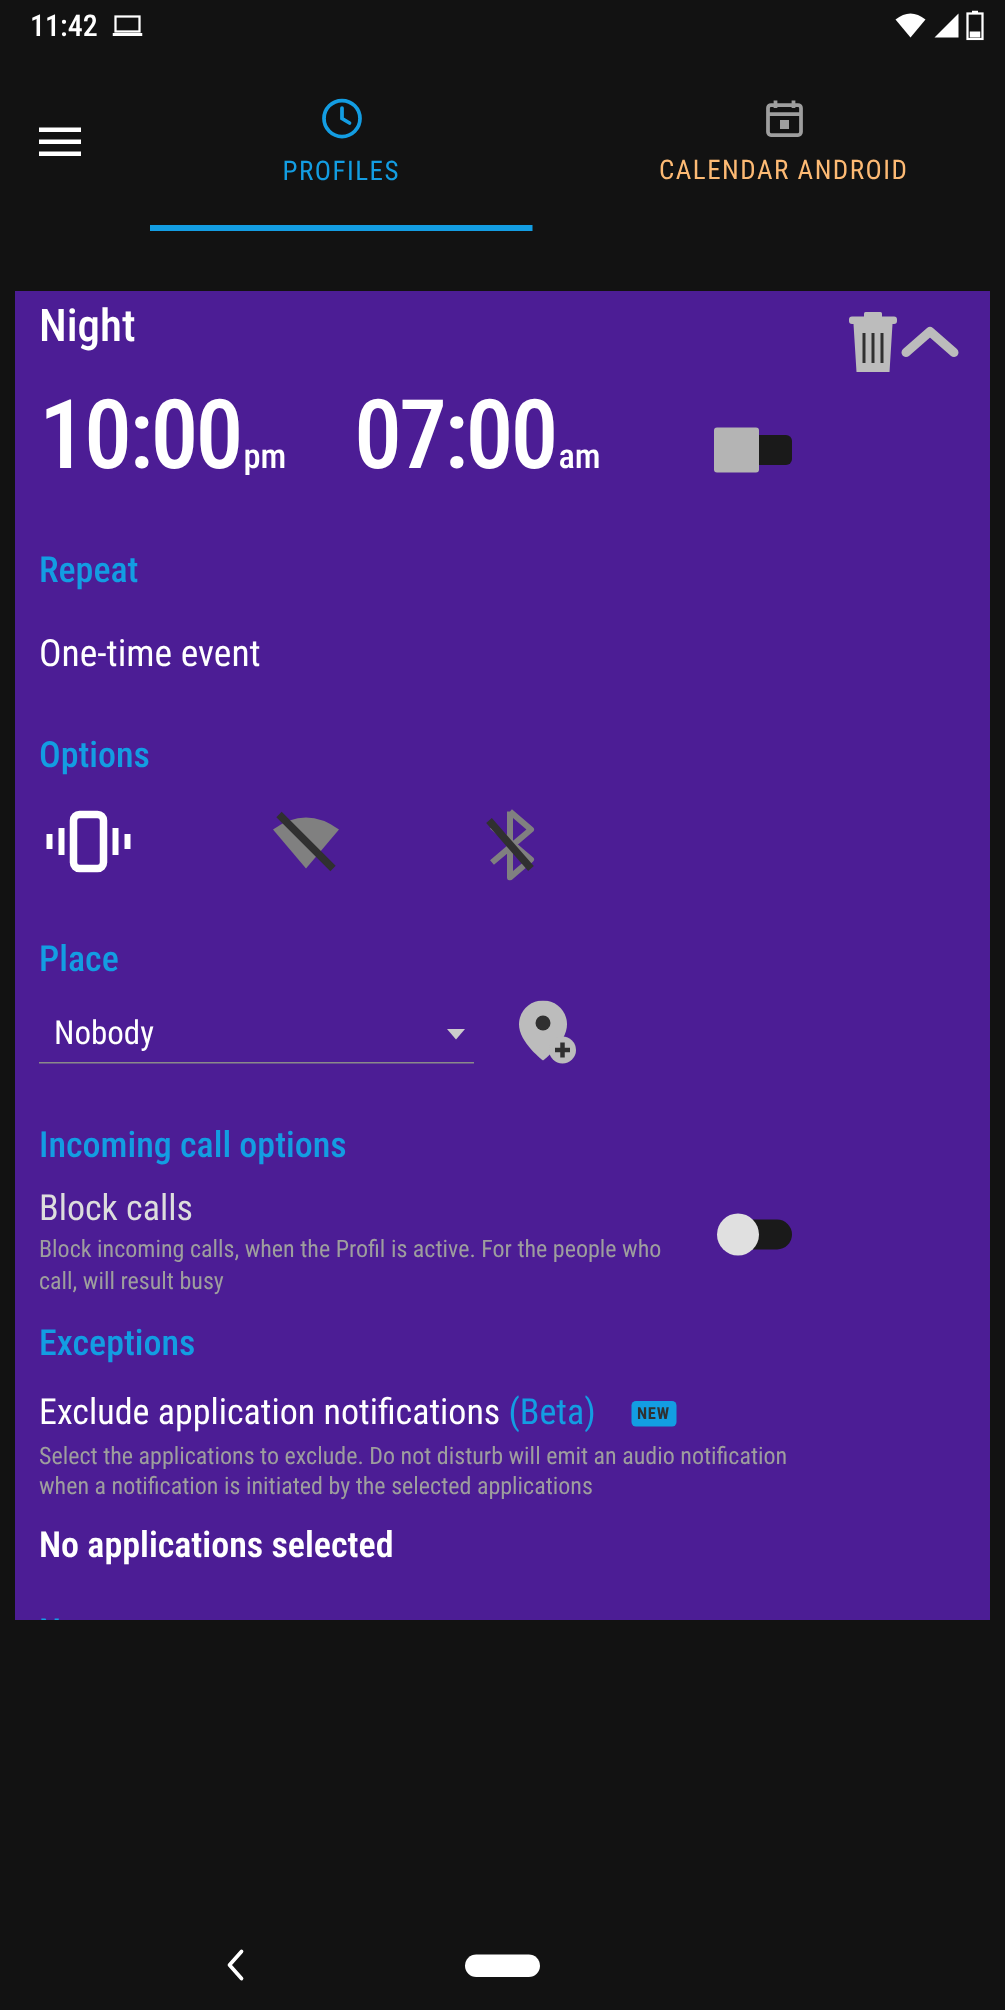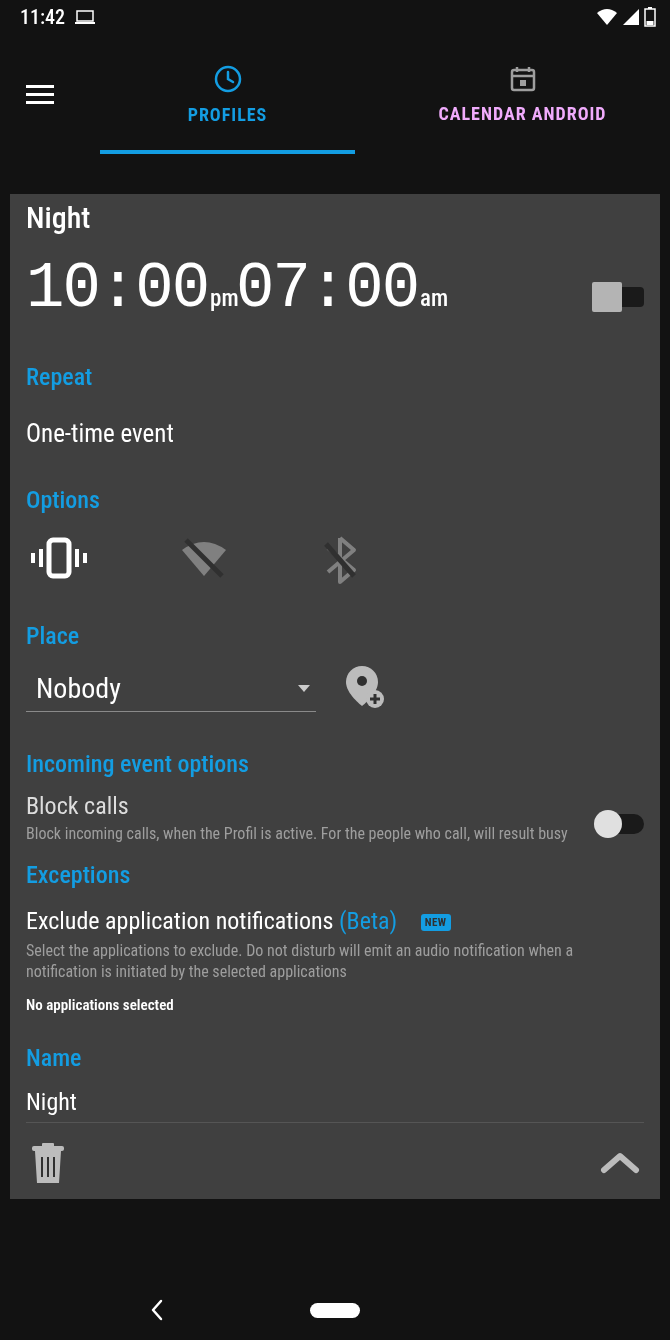--- a/index.html
+++ b/index.html
@@ -8,44 +8,44 @@
 
   .statusbar { height: 34px; display: flex; justify-content: space-between; align-items: center; padding: 0 14px 0 20px; font-size: 20px; font-weight: 500; }
   .statusbar .right { display: flex; align-items: center; gap: 4px; }
 
   .appbar { height: 120px; display: flex; align-items: stretch; }
   .menu-btn { width: 80px; display: flex; align-items: center; justify-content: center; }
   .hamburger { width: 28px; display: flex; flex-direction: column; gap: 5px; }
   .hamburger span { height: 3px; background: #fff; display: block; }
 
   .tabs { flex: 1; display: flex; }
-  .tab { flex: 1; display: flex; flex-direction: column; align-items: center; justify-content: center; gap: 10px; position: relative; color: #f0abfc; }
+  .tab { flex: 1; display: flex; flex-direction: column; align-items: center; justify-content: center; gap: 10px; position: relative; color: #fdba74; }
   .tab.active { color: #139de2; }
-  .tab-label { font-size: 18px; font-weight: 700; letter-spacing: 1px; }
+  .tab-label { font-size: 18px; font-weight: 400; letter-spacing: 1px; }
   .tab-indicator { position: absolute; bottom: 0; left: 20px; right: 20px; height: 4px; background: #139de2; }
 
-  .card { background: #404040; margin: 40px 10px 0 10px; height: 1005px; display: flex; flex-direction: column; }
+  .card { background: #4c1d95; margin: 40px 10px 0 10px; height: 886px; display: flex; flex-direction: row; }
   .card-body { flex: 1; padding: 0 16px; overflow: hidden; }
   .profile-title { font-size: 30px; font-weight: 500; padding: 6px 0 0 0; }
 
   .timerow { display: flex; align-items: flex-end; padding: 18px 0 0 0; }
   .time-block { display: flex; align-items: baseline; width: 210px; }
-  .time-big { font-size: 64px; font-weight: 500; letter-spacing: -2px; font-family: Liberation Mono, monospace; }
+  .time-big { font-size: 64px; font-weight: 500; letter-spacing: -2px; }
   .time-suf { font-size: 23px; font-weight: 500; padding-left: 2px; color: #fff; }
   .master-toggle { margin-left: auto; display: flex; align-items: center; margin-bottom: 18px; }
 
   .section-label { color: #139de2; font-size: 24px; font-weight: 500; margin-top: 38px; }
   .lg-text { font-size: 25px; font-weight: 400; margin-top: 28px; color: #fff; }
 
   .options-row { display: flex; gap: 90px; margin-top: 22px; padding-left: 4px; }
   .opt-icon { color: #9e9e9e; }
   .opt-icon.on { color: #fff; }
 
   .place-row { display: flex; align-items: center; margin-top: 14px; gap: 30px; }
-  .place-select { flex: 0 0 290px; border-bottom: 1px solid #8a8a8a; padding: 8px 6px 6px 10px; display: flex; justify-content: space-between; align-items: center; font-size: 28px; color: #fff; }
+  .place-select { flex: 0 0 290px; border-bottom: 1px solid #8a8a8a; padding: 8px 6px 6px 10px; display: flex; justify-content: space-between; align-items: center; font-size: 22px; color: #fff; }
 
   .row-with-toggle { display: flex; align-items: flex-start; gap: 24px; margin-top: 14px; }
   .row-main { flex: 1; }
   .row-title { font-size: 24px; color: #ddd; }
   .row-desc { font-size: 16px; color: #9e9e9e; margin-top: 4px; line-height: 1.3; }
 
   .exc-title { font-size: 24px; color: #fff; margin-top: 18px; }
   .beta { color: #139de2; }
   .new-badge { display: inline-block; background: #139de2; color: #303030; font-size: 11px; font-weight: 700; border-radius: 3px; padding: 2px 4px; vertical-align: 3px; margin-left: 18px; letter-spacing: 0.5px; }
 
@@ -179,40 +179,40 @@
       <span>
         <svg width="38" height="44" viewBox="0 0 38 44">
             <path d="M16 0 C7 0 0 7 0 16 C0 28 16 40 16 40 C16 40 32 28 32 16 C32 7 25 0 16 0 Z" fill="#bcbcbc"></path>
             <circle cx="16" cy="15" r="5" fill="#303030"></circle>
             <circle cx="29" cy="33" r="9" fill="#bcbcbc"></circle>
             <path d="M29 28 L29 38 M24 33 L34 33" stroke="#303030" stroke-width="3"></path>
           </svg>
       </span>
     </div>
 
-    <div class="section-label">Incoming event options</div>
+    <div class="section-label">Incoming call options</div>
     <div class="row-with-toggle">
       <div class="row-main">
         <div class="row-title">Block calls</div>
         <div class="row-desc">Block incoming calls, when the Profil is active. For the people who call, will result busy</div>
       </div>
       <div style="padding-top:22px">
         <div class="toggle">
             <div class="knob"></div>
           </div>
       </div>
     </div>
 
     <div class="section-label" style="margin-top:16px">Exceptions</div>
     <div class="exc-title">
       <span>Exclude application notifications </span><span class="beta">(Beta)</span>
       <span class="new-badge">NEW</span>
     </div>
     <div class="row-desc" style="margin-top:6px">Select the applications to exclude. Do not disturb will emit an audio notification when a notification is initiated by the selected applications</div>
-    <div style="font-size:15px;font-weight:600;margin-top:14px">No applications selected</div>
+    <div style="font-size:24px;font-weight:600;margin-top:14px">No applications selected</div>
 
     <div class="section-label" style="margin-top:30px">Name</div>
     <div class="name-field">Night</div>
   </div>
 
   <div class="card-actions">
     <span>
       <svg width="36" height="42" viewBox="0 0 36 42">
           <path d="M5 8 L31 8 L29 40 L7 40 Z" fill="#bcbcbc"></path>
           <rect x="2" y="3" width="32" height="5" rx="2" fill="#bcbcbc"></rect>

